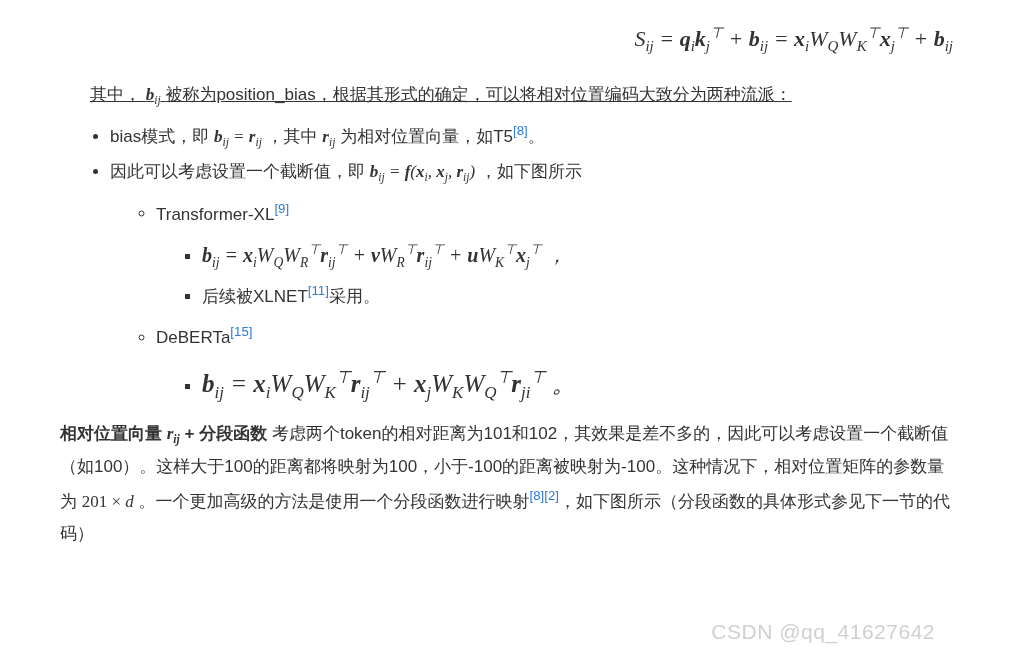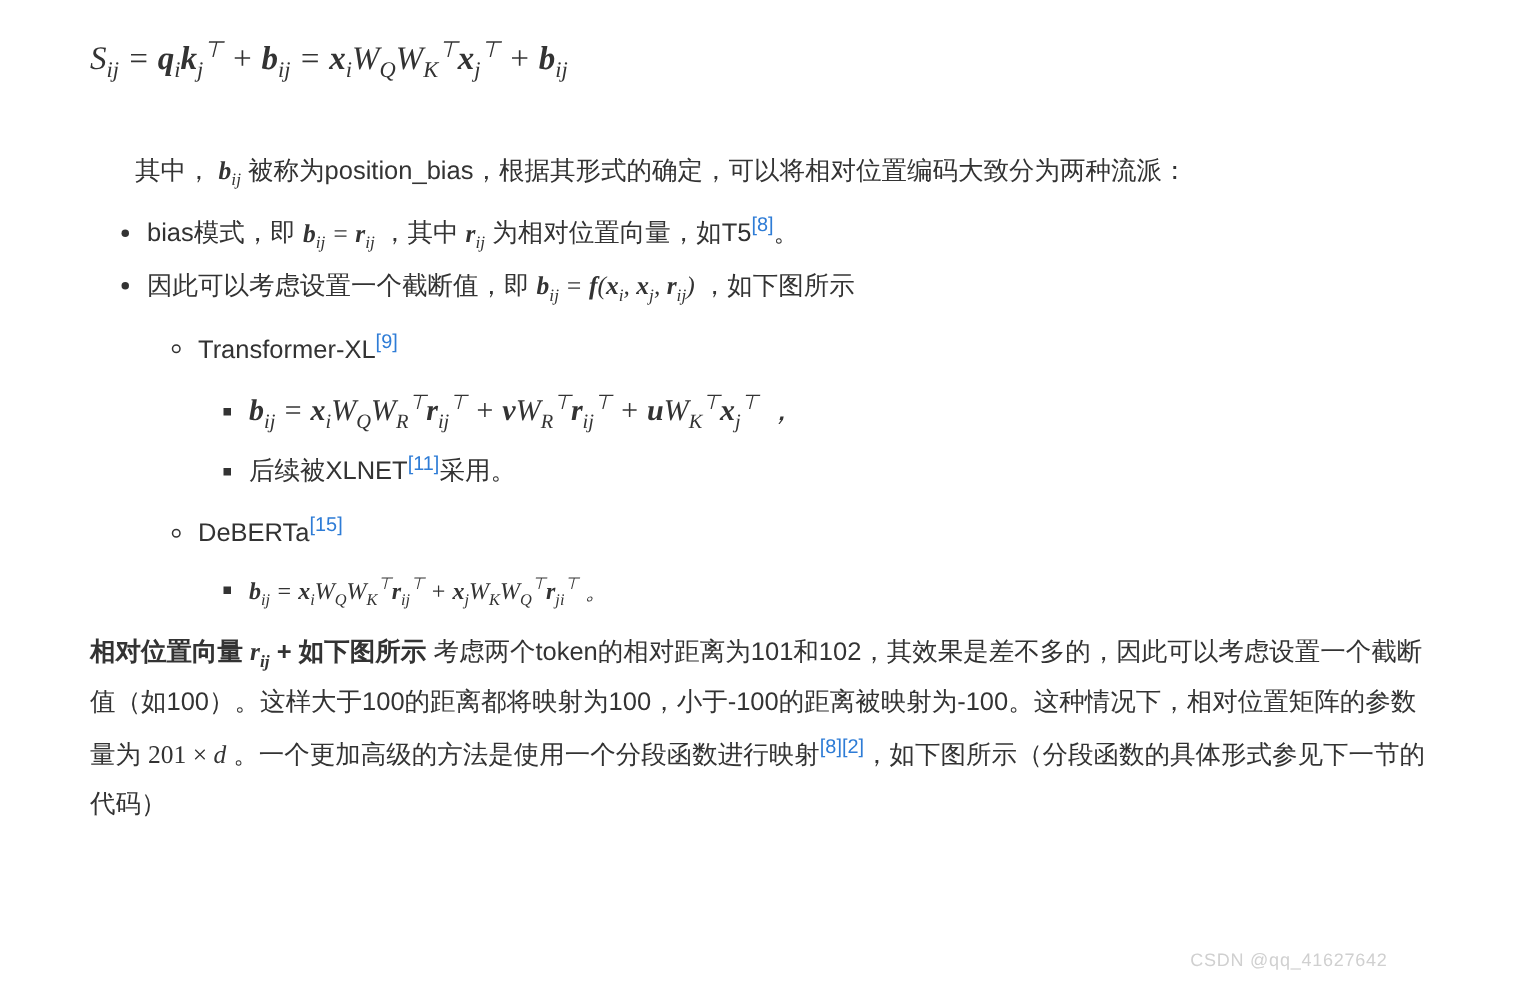--- a/index.html
+++ b/index.html
@@ -6,45 +6,45 @@
     margin: 0;
     padding: 10px 60px 20px 60px;
     font-family: "Microsoft YaHei", "PingFang SC", Arial, sans-serif;
     font-size: 17px;
     color: #333;
     line-height: 1.9;
     width: 1013px;
     box-sizing: border-box;
   }
   .eq-center {
-    text-align: left;
+    text-align: right;
     font-family: "Cambria Math", "STIX", serif;
     font-size: 22px;
-    margin: 8px 0 36px 0;
+    margin: 8px 0 18px 0;
   }
   .math {
     font-family: "Cambria Math", "STIX", serif;
     font-style: italic;
   }
   .bf { font-weight: bold; font-style: italic; }
   sub, sup { font-size: 0.68em; font-style: italic; }
   .rm { font-style: normal; }
-  .indent1 { padding-left: 30px; }
+  .indent1 { padding-left: 30px; text-decoration: underline; }
   ul { margin: 6px 0; padding-left: 34px; }
   ul ul { padding-left: 30px; }
-  li { margin: 2px 4px; }
+  li { margin: 2px 16px; }
   a.ref { color: #2e7cd6; text-decoration: none; font-size: 0.78em; vertical-align: super; }
   .strong { font-weight: bold; margin-top: 20px; }
   .p1 { margin: 8px 0 10px 0; }
   .watermark {
     position: absolute;
-    right: 28px;
+    right: 18px;
     bottom: 6px;
     color: #d0d0d0;
-    font-size: 12px;
+    font-size: 21px;
     font-family: Arial, sans-serif;
     letter-spacing: 0.5px;
     text-align: right;
   }
   .container { position: relative; min-height: 640px; }
 </style>
 </head>
 <body>
 
 <div class="container">
@@ -78,33 +78,33 @@
             </li>
             <li>
               <span>后续被XLNET</span><a class="ref" href="#">[11]</a><span>采用。</span>
             </li>
           </ul>
         </li>
         <li>
           <span>DeBERTa</span><a class="ref" href="#">[15]</a>
           <ul>
             <li>
-              <span class="math" style="font-size:16px"><span class="bf">b</span><sub>ij</sub> = <span class="bf">x</span><sub>i</sub>W<sub>Q</sub>W<sub>K</sub><sup>⊤</sup><span class="bf">r</span><sub>ij</sub><sup>⊤</sup> + <span class="bf">x</span><sub>j</sub>W<sub>K</sub>W<sub>Q</sub><sup>⊤</sup><span class="bf">r</span><sub>ji</sub><sup>⊤</sup>   。</span>
+              <span class="math" style="font-size:25px"><span class="bf">b</span><sub>ij</sub> = <span class="bf">x</span><sub>i</sub>W<sub>Q</sub>W<sub>K</sub><sup>⊤</sup><span class="bf">r</span><sub>ij</sub><sup>⊤</sup> + <span class="bf">x</span><sub>j</sub>W<sub>K</sub>W<sub>Q</sub><sup>⊤</sup><span class="bf">r</span><sub>ji</sub><sup>⊤</sup>   。</span>
             </li>
           </ul>
         </li>
       </ul>
     </li>
   </ul>
 
 
   <div class="p1">
     <span class="strong">相对位置向量 </span>
     <span class="math strong"><span class="bf">r</span><sub>ij</sub></span>
     <span class="strong"> +</span>
-    <span class="strong">如下图所示</span>
+    <span class="strong">分段函数</span>
     <span> 考虑两个token的相对距离为101和102，其效果是差不多的，因此可以考虑设置一个截断值（如100）。这样大于100的距离都将映射为100，小于-100的距离被映射为-100。这种情况下，相对位置矩阵的参数量为 </span>
     <span class="rm" style="font-family:'Cambria Math',serif">201 × <span class="math">d</span></span>
     <span> 。一个更加高级的方法是使用一个分段函数进行映射</span><a class="ref" href="#">[8]</a><a class="ref" href="#">[2]</a><span>，如下图所示（分段函数的具体形式参见下一节的代码）</span>
   </div>
 
   <div class="watermark">CSDN @qq_41627642</div>
 </div>
 
 </body></html>

